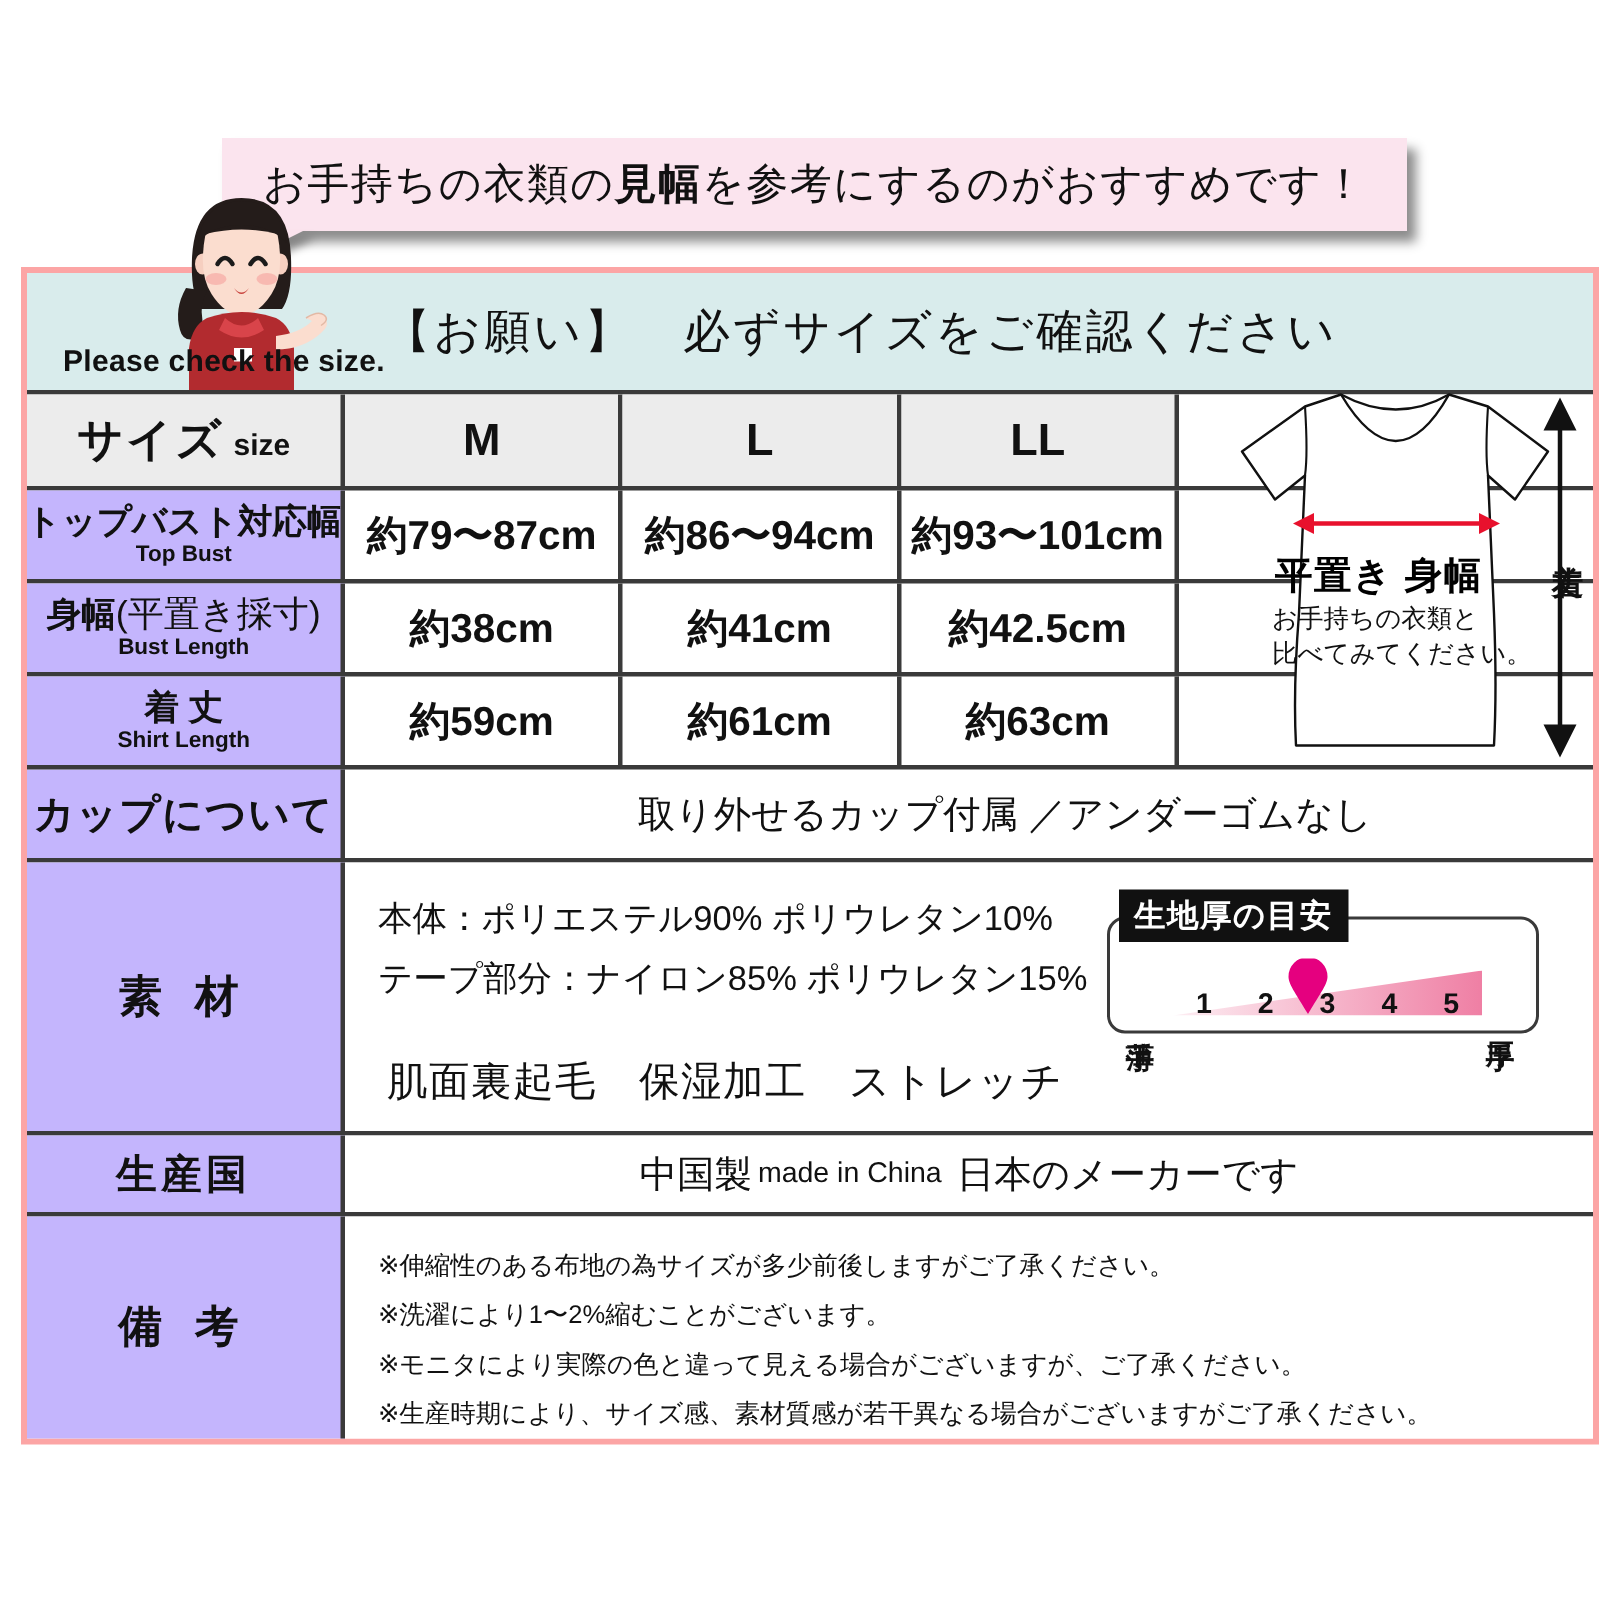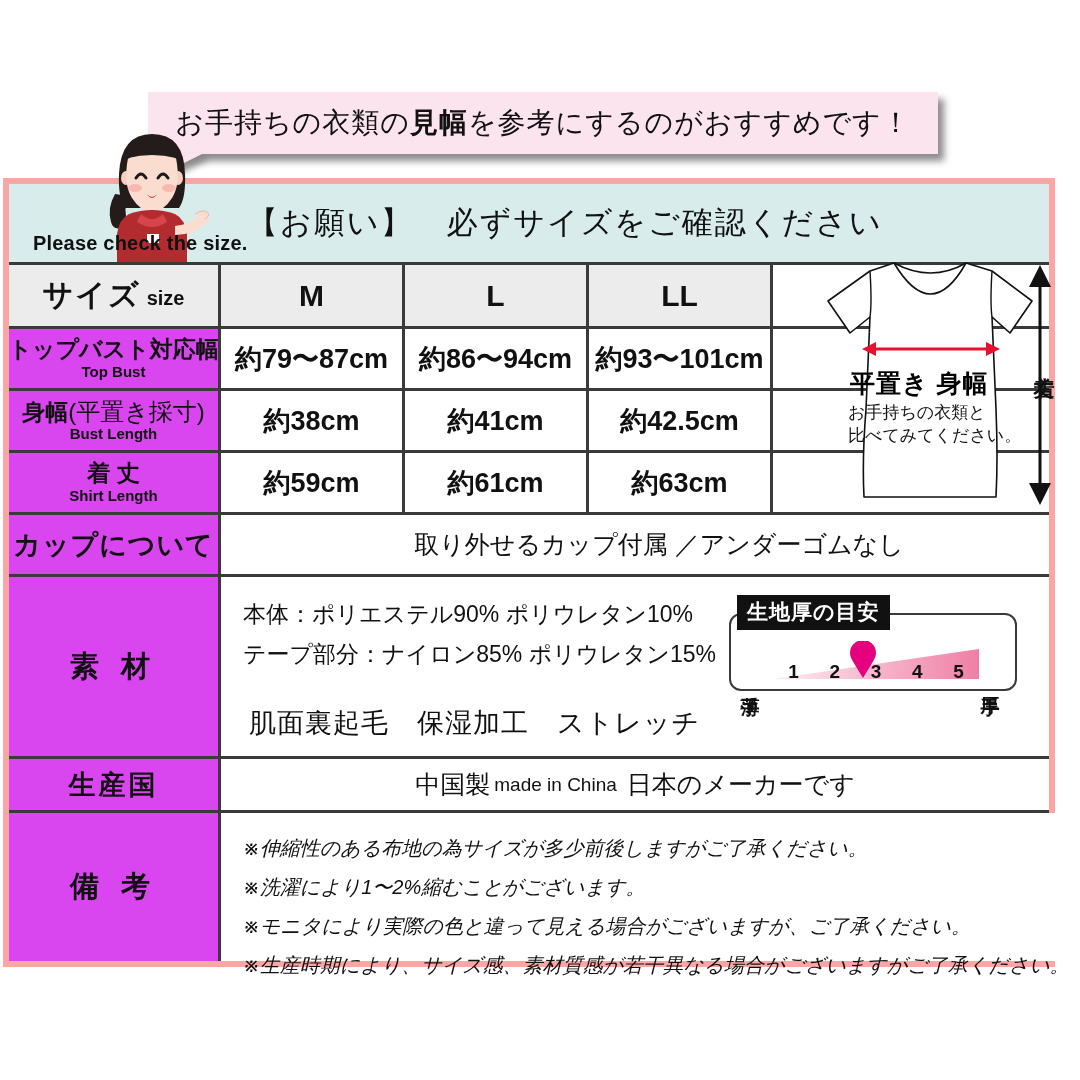--- a/index.html
+++ b/index.html
@@ -32,29 +32,29 @@
   }
   .bubble-tail-shadow {
     position: absolute; left: 6px; bottom: -33px; width: 0; height: 0;
     border-right: 56px solid transparent;
     border-top: 28px solid rgba(0,0,0,0.40);
     filter: blur(3px);
   }
 
   
   .table {
-    position: absolute; left: 3px; top: 178px; width: 1052px;
-    border: 6px solid #fca5a5;
+    position: absolute; left: 14px; top: 178px; width: 1052px;
+    border: 4px solid #fca5a5;
     background: #fff;
   }
   .row { display: flex; border-bottom: 3px solid #3a3a3a; }
   .row:last-child { border-bottom: none; }
   .cell { border-right: 3px solid #3a3a3a; display: flex; align-items: center; justify-content: center; }
   .cell:last-child { border-right: none; }
-  .lbl { background: #d946ef; width: 212px; flex: 0 0 212px; flex-direction: column; }
+  .lbl { background: #c4b5fd; width: 212px; flex: 0 0 212px; flex-direction: column; }
   .val { flex: 1; background: #fff; }
 
   
   .banner {
     background: #d9ecec; height: 78px; width: 100%;
     display: flex; align-items: center; position: relative;
   }
   .banner-title {
     font-size: 31px; letter-spacing: 2px; color: #111;
     margin-left: 238px; white-space: nowrap;
@@ -102,21 +102,21 @@
   .mat-feat { position: absolute; left: 28px; top: 128px; font-size: 27px; letter-spacing: 1px; white-space: nowrap; }
 
   .ctry-h { height: 54px; }
   .ctry-lbl .ja { font-size: 27px; font-weight: 700; letter-spacing: 3px; }
   .ctry-val { font-size: 25px; }
   .ctry-val .en { font-size: 19px; }
 
   .note-h { height: 148px; }
   .note-lbl .ja { font-size: 29px; font-weight: 700; letter-spacing: 7px; }
   .note-body { flex: 1; padding: 16px 0 0 22px; }
-  .note-item { font-size: 20px; line-height: 1.95; white-space: nowrap; font-style: italic; }
+  .note-item { font-size: 17px; line-height: 1.95; white-space: nowrap; }
 
   
   .gauge { position: absolute; left: 508px; top: 18px; width: 288px; height: 96px; }
   .gauge-card {
     position: absolute; left: 0; top: 18px; width: 288px; height: 78px;
     border: 2px solid #3a3a3a; border-radius: 12px; background: #fff;
   }
   .gauge-title {
     position: absolute; left: 8px; top: 0; background: #111; color: #fff;
     font-size: 21px; font-weight: 700; padding: 3px 10px 4px; letter-spacing: 1px;

